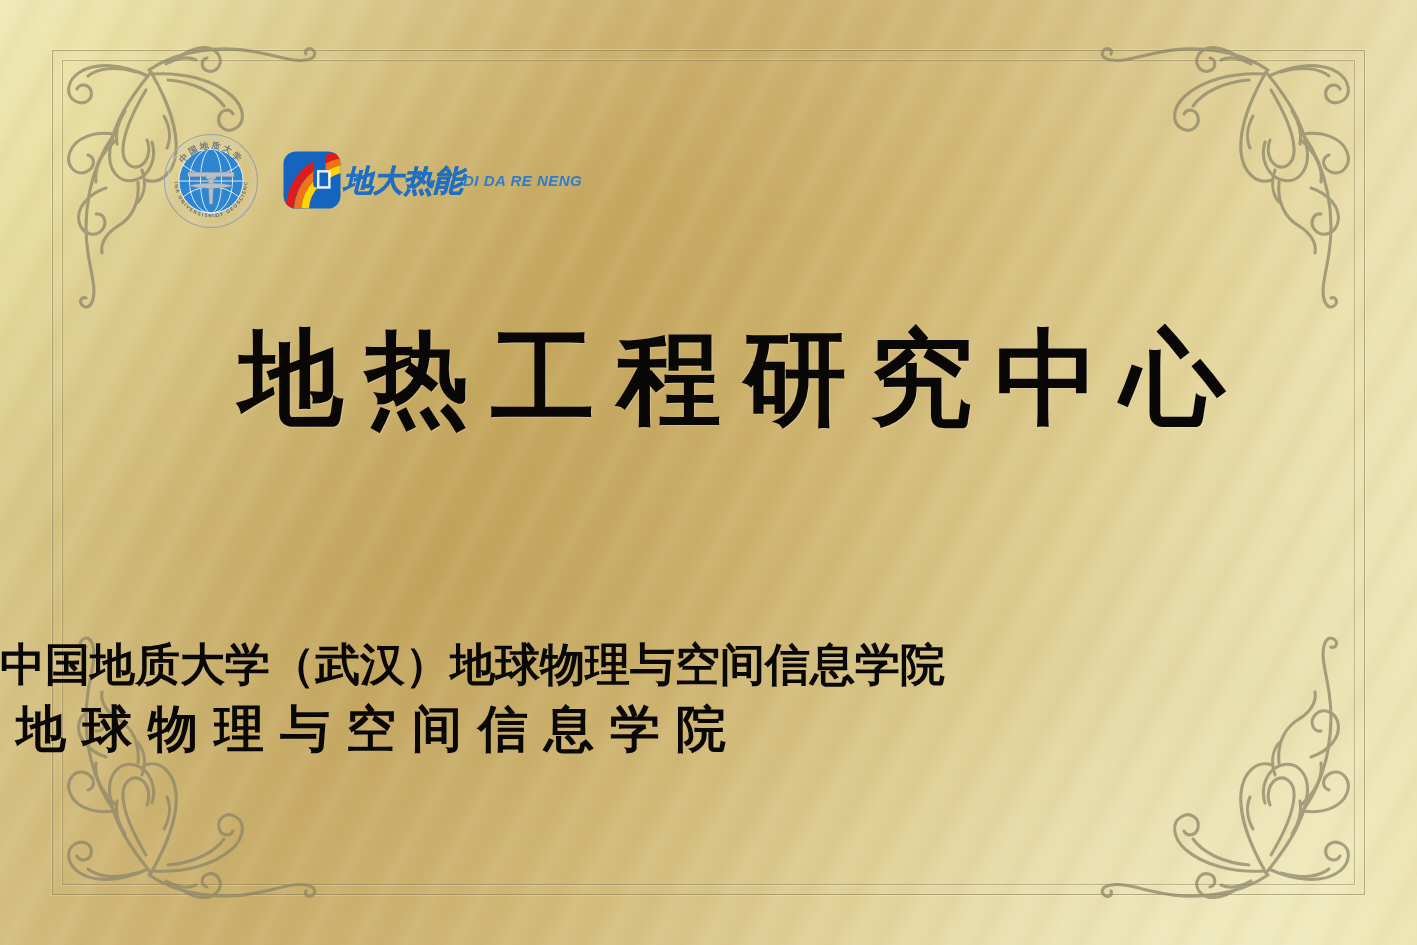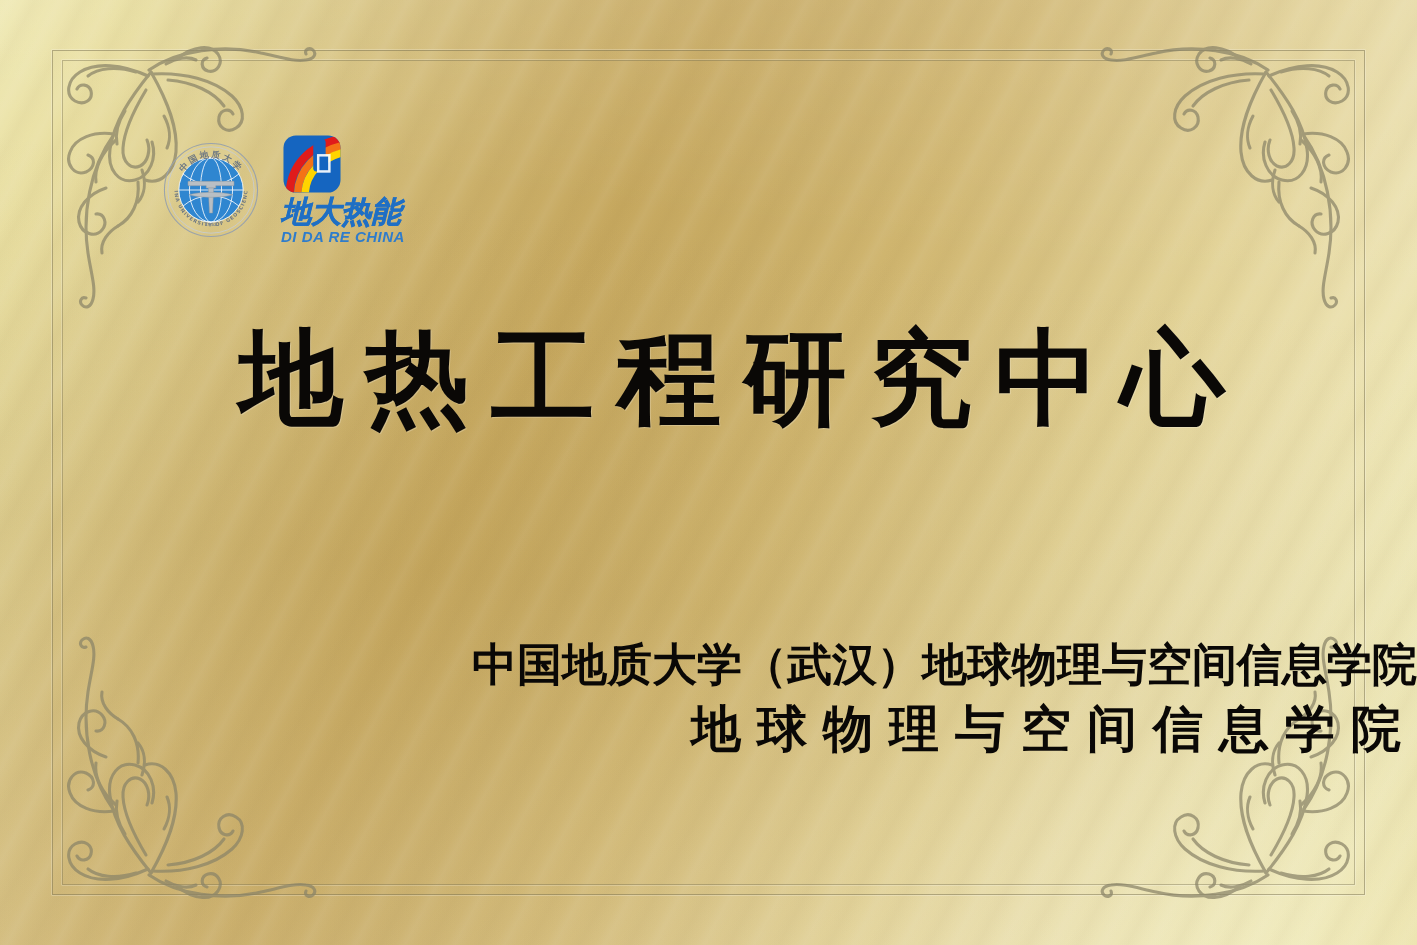--- a/index.html
+++ b/index.html
@@ -69,21 +69,21 @@
   .c-tr{right:18px;top:10px;transform:scaleX(-1);}
   .c-bl{left:18px;bottom:10px;transform:scaleY(-1);}
   .c-br{right:18px;bottom:10px;transform:scale(-1,-1);}
 
   
   .logos{
     position:absolute;left:163px;top:133px;
     display:flex;align-items:center;gap:22px;
   }
   .seal{width:96px;height:96px;display:block;}
-  .brand{display:flex;flex-direction:column;}
+  .brand{display:flex;flex-direction:row;align-items:center;}
   .brand-mark{width:62px;height:62px;display:block;margin-bottom:2px;}
   .brand-cn{
     font-family:"DejaVu Sans","Liberation Sans",sans-serif;
     font-weight:bold;font-style:italic;font-size:30px;line-height:1;
     color:#1f6fc4;letter-spacing:0px;
     -webkit-text-stroke:0.6px #1f6fc4;
     white-space:nowrap;
   }
   .brand-en{
     font-family:"Liberation Sans","DejaVu Sans",sans-serif;
@@ -100,21 +100,21 @@
     font-size:104px;line-height:1.06;
     letter-spacing:22px;
     text-indent:22px;
     color:#0a0806;
     white-space:nowrap;
     text-shadow:1px 1px 0 rgba(255,255,255,0.22);
     padding-left:47px;
   }
   .sub{
     position:absolute;left:0;right:0;
-    text-align:right;
+    text-align:left;
     font-family:"DejaVu Sans","Liberation Sans",sans-serif;
     font-weight:bold;
     color:#0a0806;
     white-space:nowrap;
   }
   .sub1{top:640px;font-size:45px;line-height:1.1;letter-spacing:0px;}
   .sub2{top:702px;font-size:50px;line-height:1.1;letter-spacing:16px;text-indent:16px;}
 </style>
 </head>
 <body>
@@ -281,21 +281,21 @@
         <g clip-path="url(#sq)" fill="none" stroke-linecap="butt">
           <path d="M14 96 C 16 54, 44 20, 96 10" stroke="#e01b1b" stroke-width="13"></path>
           <path d="M27 96 C 29 60, 55 30, 100 20" stroke="#f47216" stroke-width="12"></path>
           <path d="M39 96 C 41 66, 64 40, 102 31" stroke="#ffd400" stroke-width="12"></path>
           <rect x="52" y="10" width="20" height="52" rx="5" fill="#1565c0" stroke="none"></rect>
           <rect x="58" y="34" width="22" height="30" fill="#ffffff" stroke="none" opacity="0.9"></rect>
           <rect x="62" y="38" width="14" height="22" fill="#1565c0" stroke="none"></rect>
         </g>
       </svg>
       <div class="brand-cn">地大热能</div>
-      <div class="brand-en">DI DA RE CHINA</div>
+      <div class="brand-en">DI DA RE NENG</div>
     </div>
   </div>
 
   <div class="title">地热工程研究中心</div>
 
   <div class="sub sub1">中国地质大学（武汉）地球物理与空间信息学院</div>
   <div class="sub sub2">地球物理与空间信息学院</div>
 
 </div>
 

